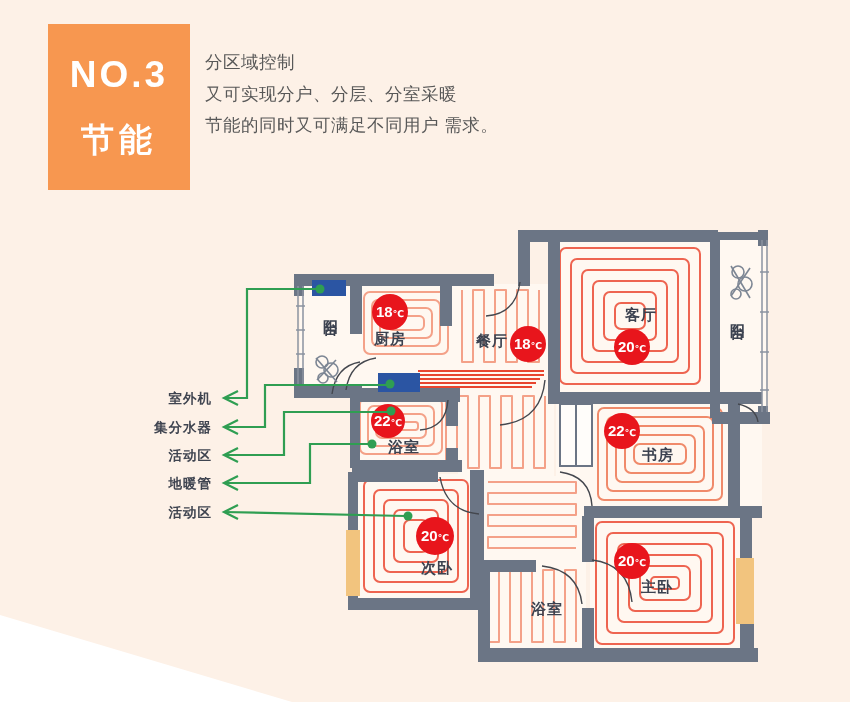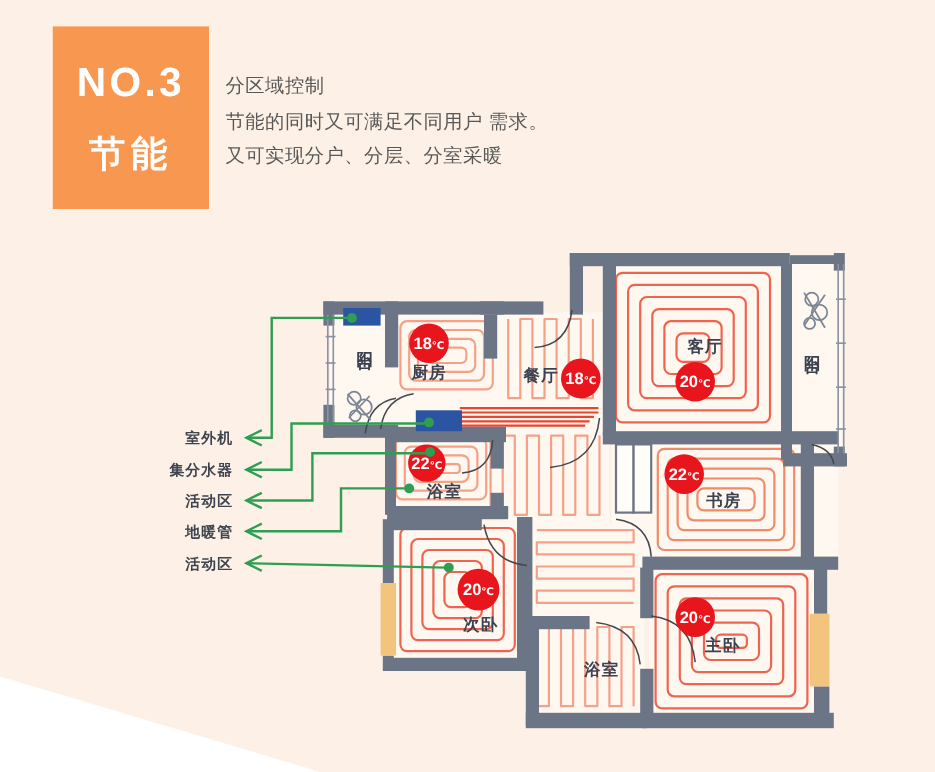--- a/index.html
+++ b/index.html
@@ -4,21 +4,21 @@
 <style>
   html,body{margin:0;padding:0;}
   body{width:850px;height:702px;overflow:hidden;font-family:"Liberation Sans","DejaVu Sans",sans-serif;}
   .page{position:relative;width:850px;height:702px;background:#fdf1e7;padding-left:13px;}
   .white-band{position:absolute;left:0;top:615px;width:292px;height:87px;background:#ffffff;
     clip-path:polygon(0 0,100% 100%,0 100%);}
   .no-badge{position:absolute;left:48px;top:24px;width:142px;height:166px;background:#f79750;
     color:#ffffff;text-align:center;}
   .no-badge .no3{margin-top:30px;font-size:37px;font-weight:bold;letter-spacing:3px;}
   .no-badge .jieneng{margin-top:22px;font-size:33px;font-weight:bold;letter-spacing:5px;}
-  .intro{position:absolute;left:205px;top:63px;width:430px;color:#585858;font-size:17.5px;
+  .intro{position:absolute;left:205px;top:47px;width:430px;color:#585858;font-size:17.5px;
     line-height:31.5px;letter-spacing:0.5px;}
   svg text{font-family:"Liberation Sans","DejaVu Sans",sans-serif;}
   .room-label{font-size:15px;font-weight:bold;fill:#3c4250;letter-spacing:1px;}
   .v-label{writing-mode:tb;}
   .badge-num{font-size:15px;font-weight:bold;fill:#ffffff;}
   .badge-unit{font-size:9.5px;font-weight:bold;fill:#ffffff;}
   .callout-label{font-size:13.5px;font-weight:bold;fill:#3f4450;letter-spacing:1px;}
 </style>
 </head>
 <body>
@@ -27,22 +27,22 @@
 
   <div class="white-band"></div>
 
   <div class="no-badge">
     <div class="no3">NO.3</div>
     <div class="jieneng">节能</div>
   </div>
 
   <div class="intro">
     <div>分区域控制</div>
+    <div>又可实现分户、分层、分室采暖</div>
     <div>节能的同时又可满足不同用户 需求。</div>
-    <div>又可实现分户、分层、分室采暖</div>
   </div>
 
   <svg width="850" height="702" viewBox="0 0 850 702" style="position:absolute;left:0;top:0;">
 
     <g fill="#fff8f1">
       <rect x="300" y="280" width="58" height="112"></rect>
       <rect x="356" y="284" width="106" height="110"></rect>
       <rect x="458" y="284" width="96" height="192"></rect>
       <rect x="554" y="240" width="160" height="154"></rect>
       <rect x="716" y="238" width="50" height="178"></rect>

